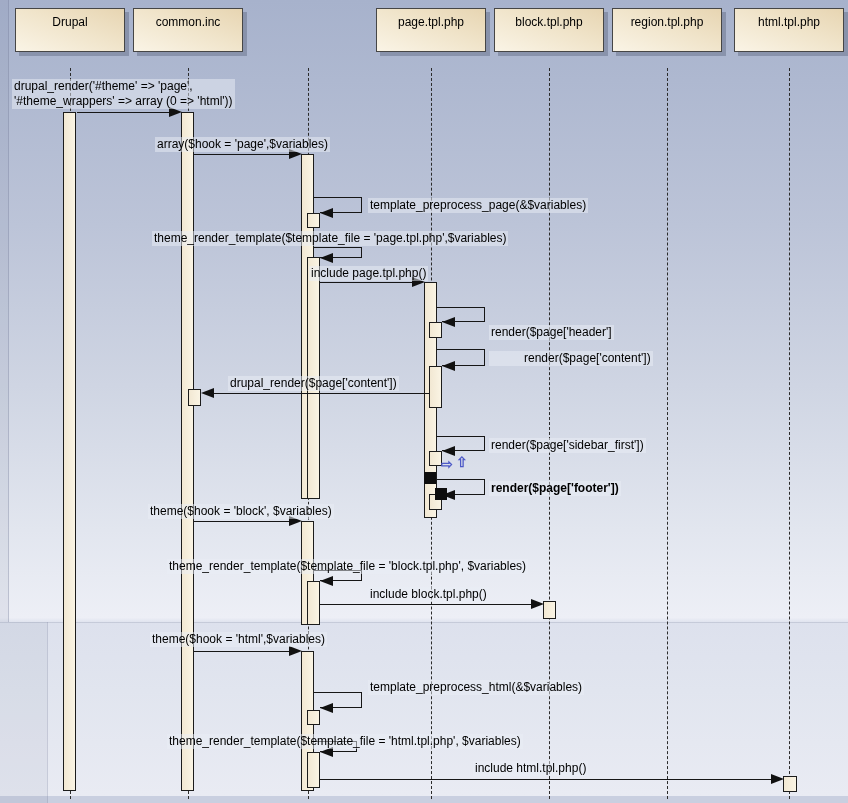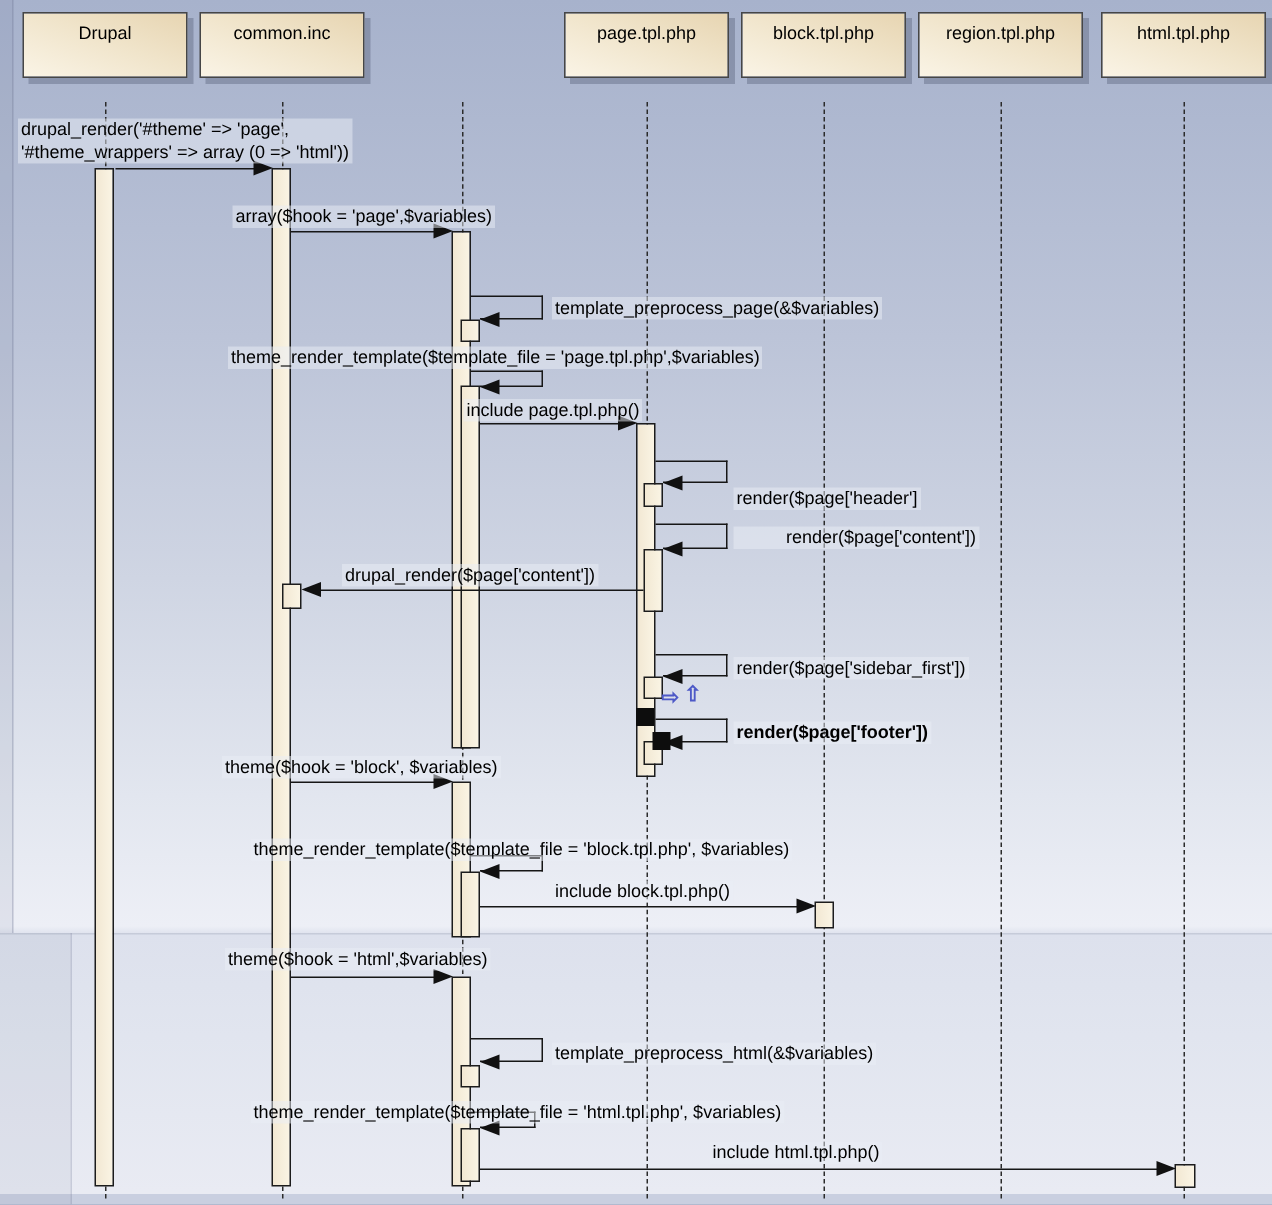--- a/index.html
+++ b/index.html
@@ -134,21 +134,21 @@
     <div class="msg-label" style="left: 167px; top: 559px;">theme_render_template($template_file = 'block.tpl.php', $variables)</div>
     <div class="msg-line" style="left: 320px; top: 604px; width: 212px;"></div>
     <div class="arrow-r" style="left: 531px; top: 599px;"></div>
     <div class="msg-label" style="left: 368px; top: 587px;">include block.tpl.php()</div>
     <div class="msg-line" style="left: 194px; top: 651px; width: 96px;"></div>
     <div class="arrow-r" style="left: 289px; top: 646px;"></div>
     <div class="msg-label" style="left: 150px; top: 632px;">theme($hook = 'html',$variables)</div>
     <div class="self-rect" style="left: 320px; top: 692px; width: 42px; height: 16px;"></div>
     <div class="msg-line" style="left: 314px; top: 692px; width: 6px;"></div>
     <div class="arrow-l" style="left: 320px; top: 703px;"></div>
-    <div class="msg-label" style="left: 368px; top: 695px;">template_preprocess_html(&amp;$variables)</div>
+    <div class="msg-label" style="left: 368px; top: 680px;">template_preprocess_html(&amp;$variables)</div>
     <div class="self-rect" style="left: 320px; top: 741px; width: 37px; height: 11px;"></div>
     <div class="msg-line" style="left: 314px; top: 741px; width: 6px;"></div>
     <div class="arrow-l" style="left: 320px; top: 747px;"></div>
     <div class="msg-label" style="left: 167px; top: 734px;">theme_render_template($template_file = 'html.tpl.php', $variables)</div>
     <div class="msg-line" style="left: 320px; top: 779px; width: 452px;"></div>
     <div class="arrow-r" style="left: 771px; top: 774px;"></div>
     <div class="msg-label" style="left: 473px; top: 761px;">include html.tpl.php()</div>
     <div class="handle" style="left: 424px; top: 472px;"></div>
     <div class="handle" style="left: 435px; top: 488px;"></div>
     <div class="quicklink" style="left: 441px; top: 457px;">⇨</div>

